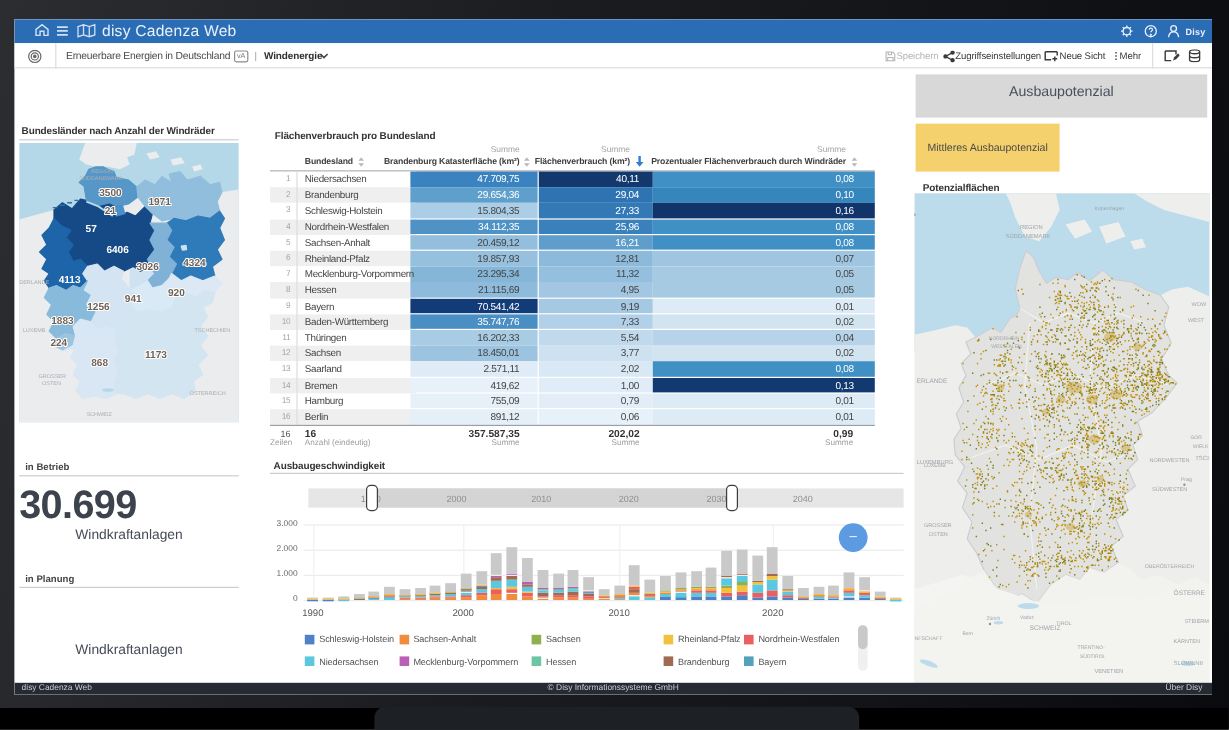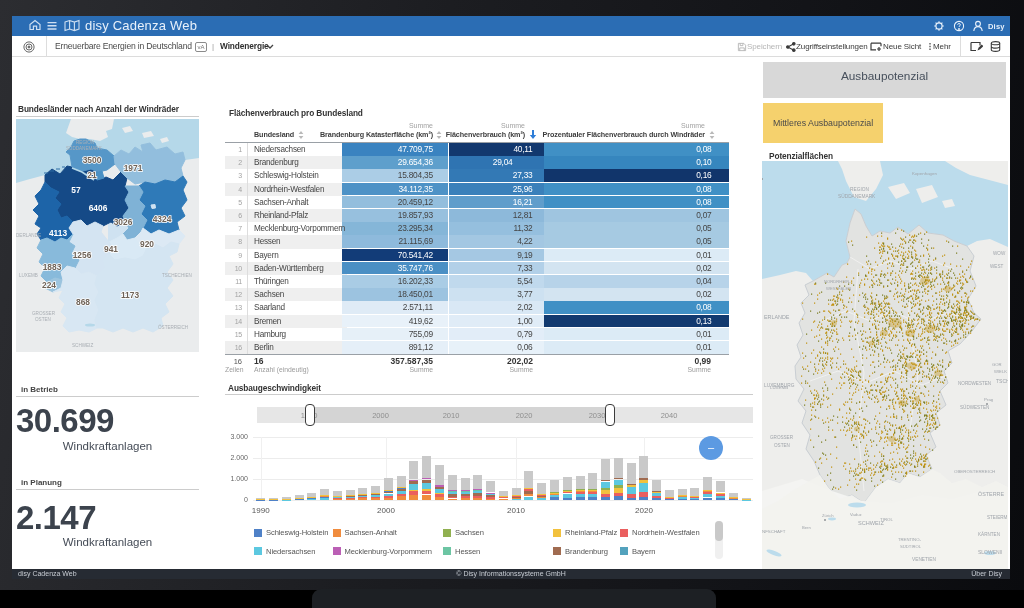--- a/index.html
+++ b/index.html
@@ -162,21 +162,20 @@
 <text x="67" y="186" font-size="8.4" font-weight="bold" text-anchor="middle" fill="#6e6257" stroke="#ffffff" stroke-width="1.6" paint-order="stroke" font-family="Liberation Sans">868</text>
 <text x="114" y="179" font-size="8.4" font-weight="bold" text-anchor="middle" fill="#6e6257" stroke="#ffffff" stroke-width="1.6" paint-order="stroke" font-family="Liberation Sans">1173</text>
 </svg>
     </div>
   <div class="lbl" style="left:9px;top:369px">in Betrieb</div>
   <div class="rule" style="left:4px;top:380px;width:183px"></div>
   <div class="bignum" style="left:4px;top:386px;width:183px">30.699</div>
   <div class="bigsub" style="left:4px;top:424px;width:183px">Windkraftanlagen</div>
   <div class="lbl" style="left:9px;top:462px">in Planung</div>
   <div class="rule" style="left:4px;top:473px;width:183px"></div>
-  <div class="bignum" style="left:4px;top:483px;width:183px">2.147</div>
   <div class="bigsub" style="left:4px;top:520px;width:183px">Windkraftanlagen</div>
 
   <div class="ptitle" style="left:217px;top:92px">Flächenverbrauch pro Bundesland</div>
   <div class="gray7" style="left:330px;top:106px;width:91px;text-align:right">Summe</div>
   <div class="gray7" style="left:437px;top:106px;width:76px;text-align:right">Summe</div>
   <div class="gray7" style="left:532px;top:106px;width:161px;text-align:right">Summe</div>
   <div class="hdr" style="left:242px;top:114px">Bundesland</div>
   <svg style="left:286px;top:115px" width="6" height="8" viewBox="0 0 6 8">
       <path d="M3 0l2.4 3H.6zM3 8L.6 5h4.8z" fill="#b9b9b9"></path>
     </svg>
@@ -202,21 +201,21 @@
   <div class="cell num" style="left:436.5px;top:127.0px;width:84px;line-height:13.2px;color:#fff">40,11</div>
   <div style="left:531.5px;top:127.0px;width:185.9px;height:12.5px;background:#4090c5"></div>
   <div class="cell num" style="left:531.5px;top:127.0px;width:168px;line-height:13.2px;color:#fff">0,08</div>
   <div class="cell" style="left:242px;top:127.0px;width:97px;line-height:13.2px;font-size:8.2px">Niedersachsen</div>
   <div style="left:213px;top:140.2px;width:121.6px;height:13.2px;background:#efefef"></div>
   <div class="cell gray7" style="left:213px;top:140.2px;width:17px;text-align:right;line-height:13.2px">2</div>
   <div style="left:234.6px;top:140.2px;width:1px;height:13.2px;background:#ddd"></div>
   <div style="left:329.8px;top:140.2px;width:106.7px;height:12.5px;background:#5e9fcc"></div>
   <div class="cell num" style="left:329.8px;top:140.2px;width:91px;line-height:13.2px;color:#fff">29.654,36</div>
   <div style="left:436.5px;top:140.2px;width:95px;height:12.5px;background:#2f74b2"></div>
-  <div class="cell num" style="left:436.5px;top:140.2px;width:64px;line-height:13.2px;color:#fff">29,04</div>
+  <div class="cell num" style="left:436.5px;top:140.2px;width:84px;line-height:13.2px;color:#fff">29,04</div>
   <div style="left:531.5px;top:140.2px;width:185.9px;height:12.5px;background:#3686be"></div>
   <div class="cell num" style="left:531.5px;top:140.2px;width:168px;line-height:13.2px;color:#fff">0,10</div>
   <div class="cell" style="left:242px;top:140.2px;width:97px;line-height:13.2px;font-size:8.2px">Brandenburg</div>
   <div style="left:213px;top:153.4px;width:121.6px;height:13.2px;background:#ffffff"></div>
   <div class="cell gray7" style="left:213px;top:153.4px;width:17px;text-align:right;line-height:13.2px">3</div>
   <div style="left:234.6px;top:153.4px;width:1px;height:13.2px;background:#ddd"></div>
   <div style="left:329.8px;top:153.4px;width:106.7px;height:12.5px;background:#abcde6"></div>
   <div class="cell num" style="left:329.8px;top:153.4px;width:91px;line-height:13.2px;color:#454545">15.804,35</div>
   <div style="left:436.5px;top:153.4px;width:95px;height:12.5px;background:#3379b5"></div>
   <div class="cell num" style="left:436.5px;top:153.4px;width:84px;line-height:13.2px;color:#fff">27,33</div>
@@ -262,21 +261,21 @@
   <div class="cell num" style="left:436.5px;top:206.2px;width:84px;line-height:13.2px;color:#454545">11,32</div>
   <div style="left:531.5px;top:206.2px;width:185.9px;height:12.5px;background:#a6cae2"></div>
   <div class="cell num" style="left:531.5px;top:206.2px;width:168px;line-height:13.2px;color:#454545">0,05</div>
   <div class="cell" style="left:242px;top:206.2px;width:97px;line-height:13.2px;font-size:8.2px">Mecklenburg-Vorpommern</div>
   <div style="left:213px;top:219.4px;width:121.6px;height:13.2px;background:#efefef"></div>
   <div class="cell gray7" style="left:213px;top:219.4px;width:17px;text-align:right;line-height:13.2px">8</div>
   <div style="left:234.6px;top:219.4px;width:1px;height:13.2px;background:#ddd"></div>
   <div style="left:329.8px;top:219.4px;width:106.7px;height:12.5px;background:#8ebadc"></div>
   <div class="cell num" style="left:329.8px;top:219.4px;width:91px;line-height:13.2px;color:#454545">21.115,69</div>
   <div style="left:436.5px;top:219.4px;width:95px;height:12.5px;background:#a3c7e2"></div>
-  <div class="cell num" style="left:436.5px;top:219.4px;width:84px;line-height:13.2px;color:#454545">4,22</div>
+  <div class="cell num" style="left:436.5px;top:219.4px;width:84px;line-height:13.2px;color:#454545">4,95</div>
   <div style="left:531.5px;top:219.4px;width:185.9px;height:12.5px;background:#a6cae2"></div>
   <div class="cell num" style="left:531.5px;top:219.4px;width:168px;line-height:13.2px;color:#454545">0,05</div>
   <div class="cell" style="left:242px;top:219.4px;width:97px;line-height:13.2px;font-size:8.2px">Hessen</div>
   <div style="left:213px;top:232.6px;width:121.6px;height:13.2px;background:#ffffff"></div>
   <div class="cell gray7" style="left:213px;top:232.6px;width:17px;text-align:right;line-height:13.2px">9</div>
   <div style="left:234.6px;top:232.6px;width:1px;height:13.2px;background:#ddd"></div>
   <div style="left:329.8px;top:232.6px;width:106.7px;height:12.5px;background:#123c78"></div>
   <div class="cell num" style="left:329.8px;top:232.6px;width:91px;line-height:13.2px;color:#fff">70.541,42</div>
   <div style="left:436.5px;top:232.6px;width:95px;height:12.5px;background:#a5c8e3"></div>
   <div class="cell num" style="left:436.5px;top:232.6px;width:84px;line-height:13.2px;color:#454545">9,19</div>

